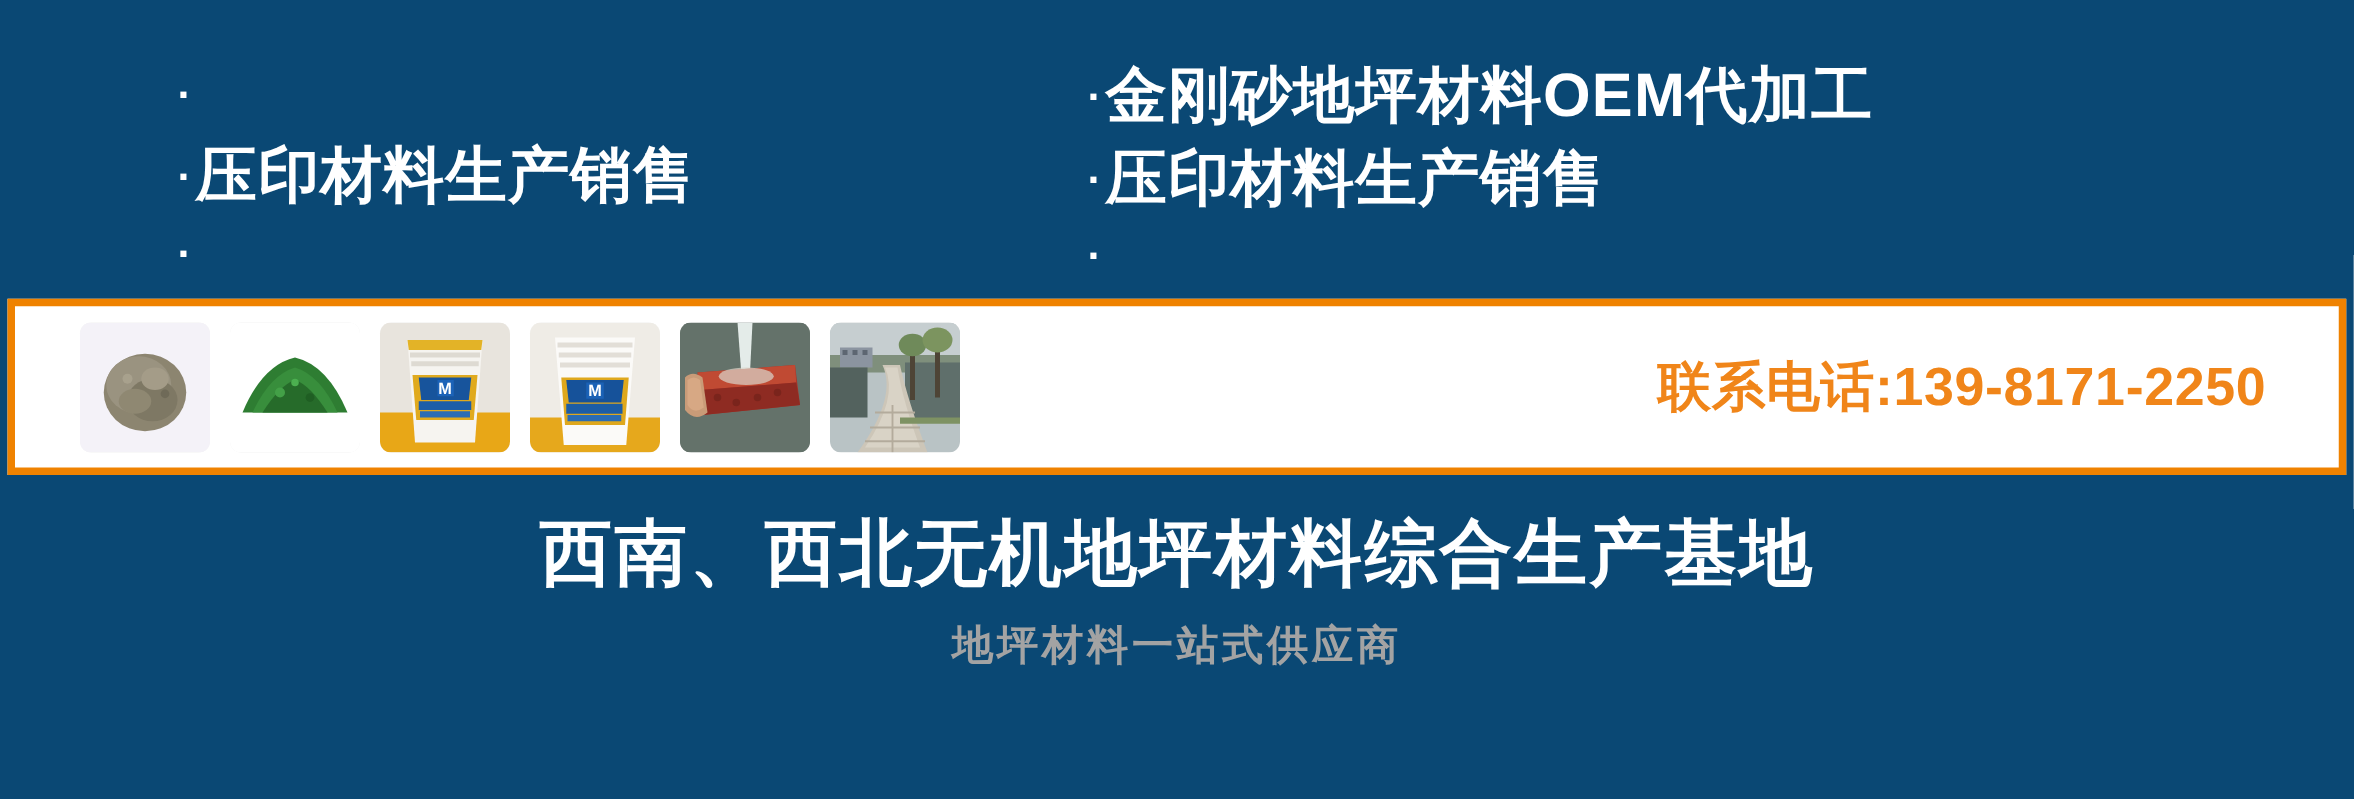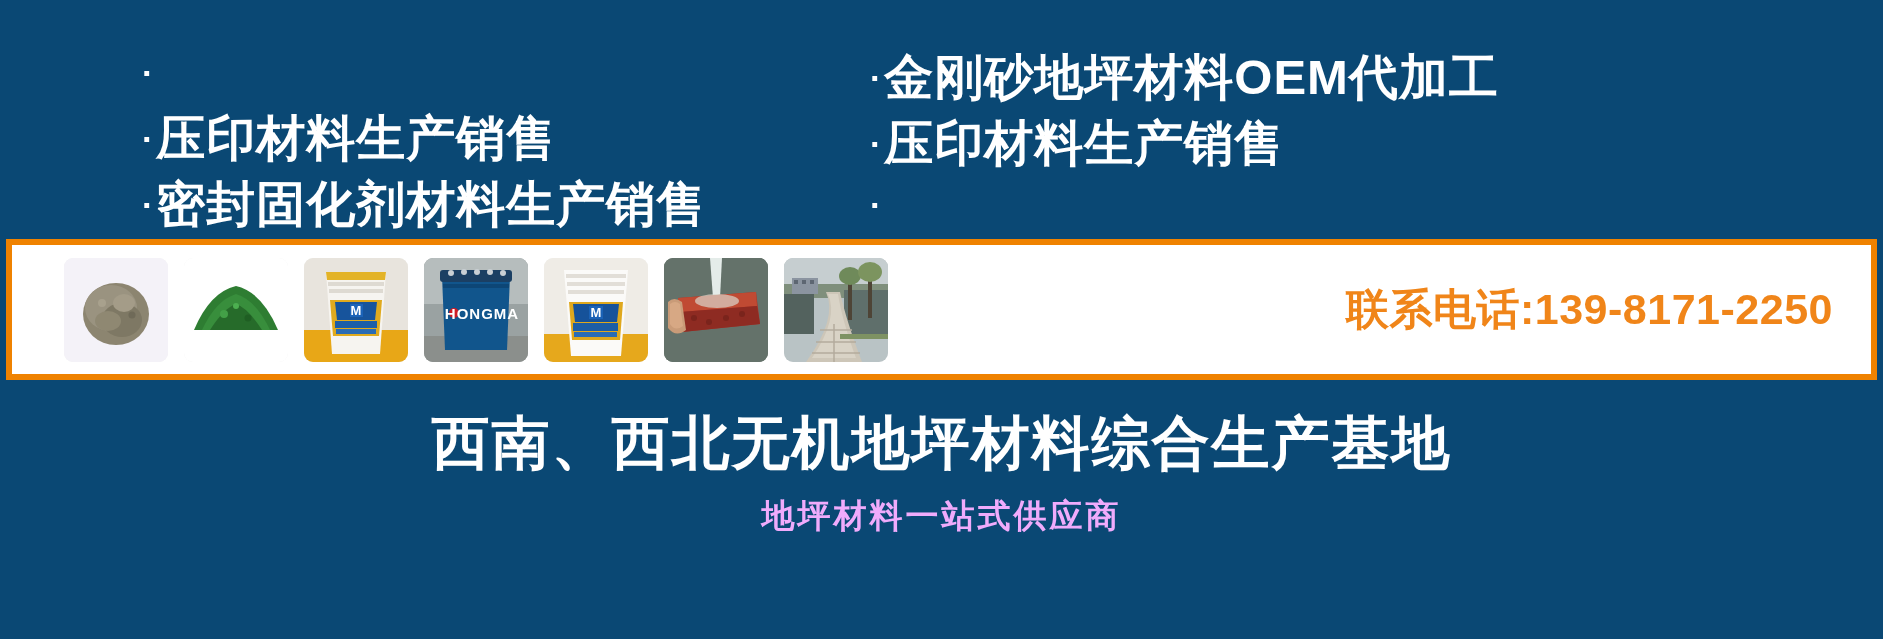--- a/index.html
+++ b/index.html
@@ -76,21 +76,21 @@
     border-radius: 9px;
     overflow: hidden;
     position: relative;
     background: #f2f2f2;
     flex: 0 0 auto;
   }
   .thumb svg { display: block; width: 100%; height: 100%; }
 
   #phone {
     margin-left: auto;
-    margin-right: 38px;
+    margin-right: 58px;
     color: #f08519;
     font-size: 43px;
     font-weight: bold;
     letter-spacing: 0.5px;
     white-space: nowrap;
     font-family: "Liberation Sans", "DejaVu Sans", sans-serif;
   }
 
   
   #headline-area {
@@ -107,21 +107,21 @@
   }
   #main-headline {
     color: #ffffff;
     font-size: 58px;
     font-weight: bold;
     letter-spacing: 2px;
     line-height: 78px;
     white-space: nowrap;
   }
   #sub-headline {
-    color: #f0abfc;
+    color: #a3a3a3;
     font-size: 33px;
     font-weight: bold;
     letter-spacing: 3px;
     line-height: 48px;
     margin-top: 10px;
     white-space: nowrap;
   }
 </style>
 </head>
 <body>
@@ -133,21 +133,20 @@
     <div class="bullet-col left">
       <div class="bullet-line">
         <span class="bullet-dot">·</span>
       </div>
       <div class="bullet-line">
         <span class="bullet-dot">·</span>
         <span>压印材料生产销售</span>
       </div>
       <div class="bullet-line">
         <span class="bullet-dot">·</span>
-        <span>密封固化剂材料生产销售</span>
       </div>
     </div>
 
     <div class="bullet-col right">
       <div class="bullet-line">
         <span class="bullet-dot">·</span>
         <span>金刚砂地坪材料OEM代加工</span>
       </div>
       <div class="bullet-line">
         <span class="bullet-dot">·</span>
@@ -199,37 +198,20 @@
           <rect x="25" y="31" width="54" height="4" fill="#dedad2"></rect>
           <path d="M26 42 L78 42 L75 78 L29 78 Z" fill="#e0aa1e"></path>
           <path d="M31 44 L73 44 L71 62 L33 62 Z" fill="#17549c"></path>
           <rect x="46" y="46" width="13" height="13" fill="#1c63b8"></rect>
           <text x="52" y="57" font-family="Liberation Sans, sans-serif" font-size="13" font-weight="bold" fill="#ffffff" text-anchor="middle">M</text>
           <rect x="31" y="63" width="42" height="7" fill="#1d5ea8"></rect>
           <rect x="32" y="71" width="40" height="5" fill="#2a6cb5"></rect>
         </svg>
       </div>
 
-      <div class="thumb">
-        <svg viewBox="0 0 104 104" xmlns="http://www.w3.org/2000/svg">
-          <rect width="104" height="104" fill="#9aa2a2"></rect>
-          <rect x="0" y="0" width="104" height="46" fill="#b6bdbd"></rect>
-          <rect x="0" y="78" width="104" height="26" fill="#8b8f8c"></rect>
-          <path d="M18 18 L86 18 L83 92 L21 92 Z" fill="#11558c"></path>
-          <rect x="16" y="12" width="72" height="12" rx="3" fill="#1b3f63"></rect>
-          <circle cx="27" cy="15" r="3" fill="#c9cfd4"></circle>
-          <circle cx="40" cy="14" r="3" fill="#c9cfd4"></circle>
-          <circle cx="53" cy="14" r="3" fill="#c9cfd4"></circle>
-          <circle cx="66" cy="14" r="3" fill="#c9cfd4"></circle>
-          <circle cx="79" cy="15" r="3" fill="#c9cfd4"></circle>
-          <path d="M19 26 L85 26 L85 30 L19 30 Z" fill="#0d4676"></path>
-          <circle cx="30" cy="55" r="5" fill="#cf1b24"></circle>
-          <text x="58" y="61" font-family="Liberation Sans, sans-serif" font-size="15" font-weight="bold" fill="#ffffff" text-anchor="middle" letter-spacing="1">HONGMA</text>
-        </svg>
-      </div>
 
       <div class="thumb">
         <svg viewBox="0 0 104 104" xmlns="http://www.w3.org/2000/svg">
           <rect width="104" height="104" fill="#efece6"></rect>
           <rect x="0" y="76" width="104" height="28" fill="#e6a81c"></rect>
           <path d="M20 12 L84 12 L77 98 L27 98 Z" fill="#fbfaf8"></path>
           <rect x="22" y="16" width="60" height="4" fill="#e2ded7"></rect>
           <rect x="23" y="24" width="58" height="4" fill="#e2ded7"></rect>
           <rect x="24" y="32" width="56" height="4" fill="#e2ded7"></rect>
           <path d="M25 44 L79 44 L76 82 L28 82 Z" fill="#dfa81d"></path>

